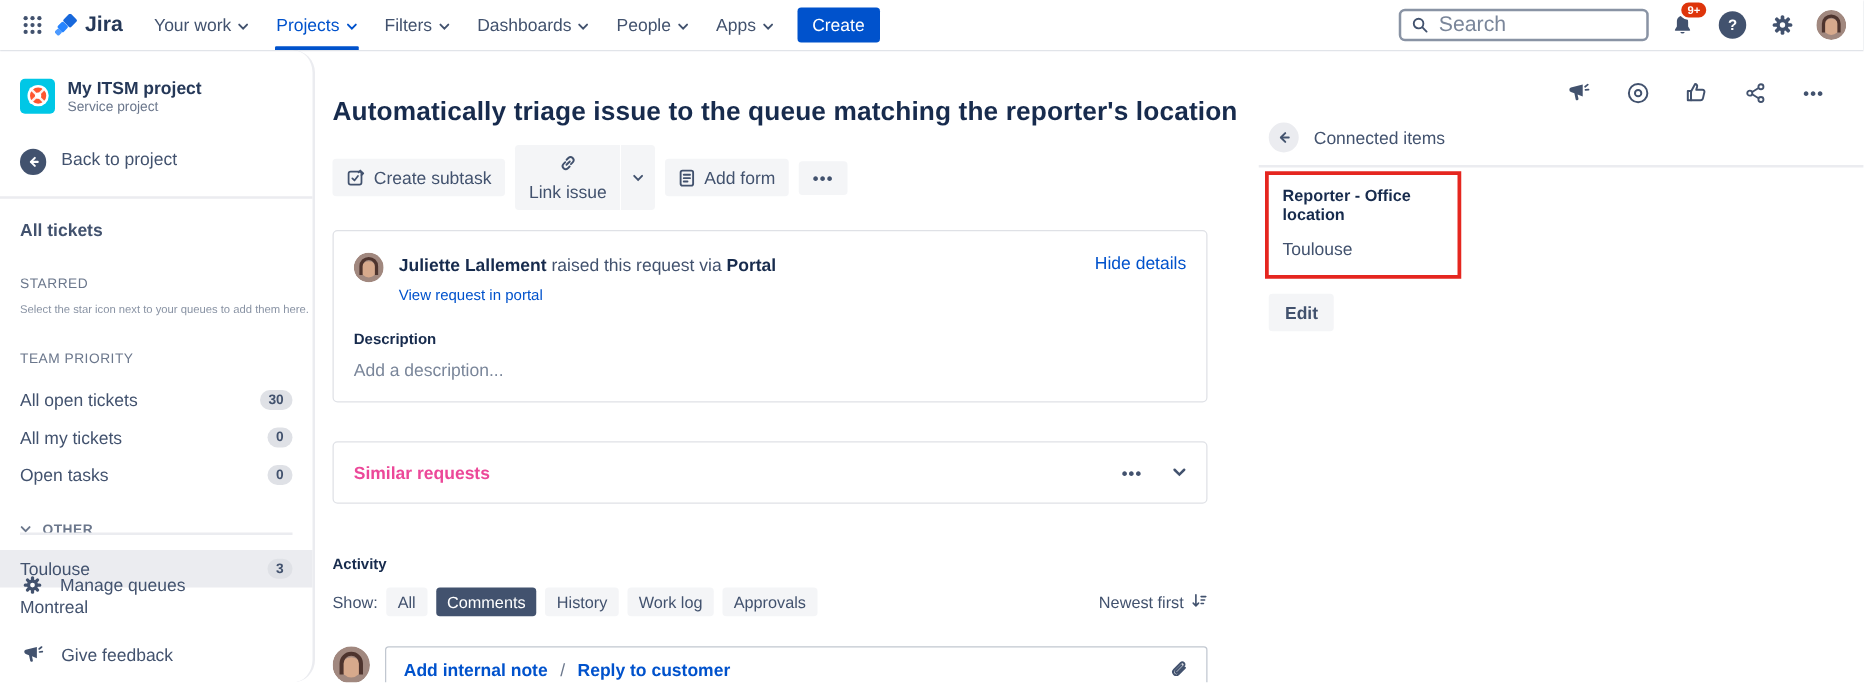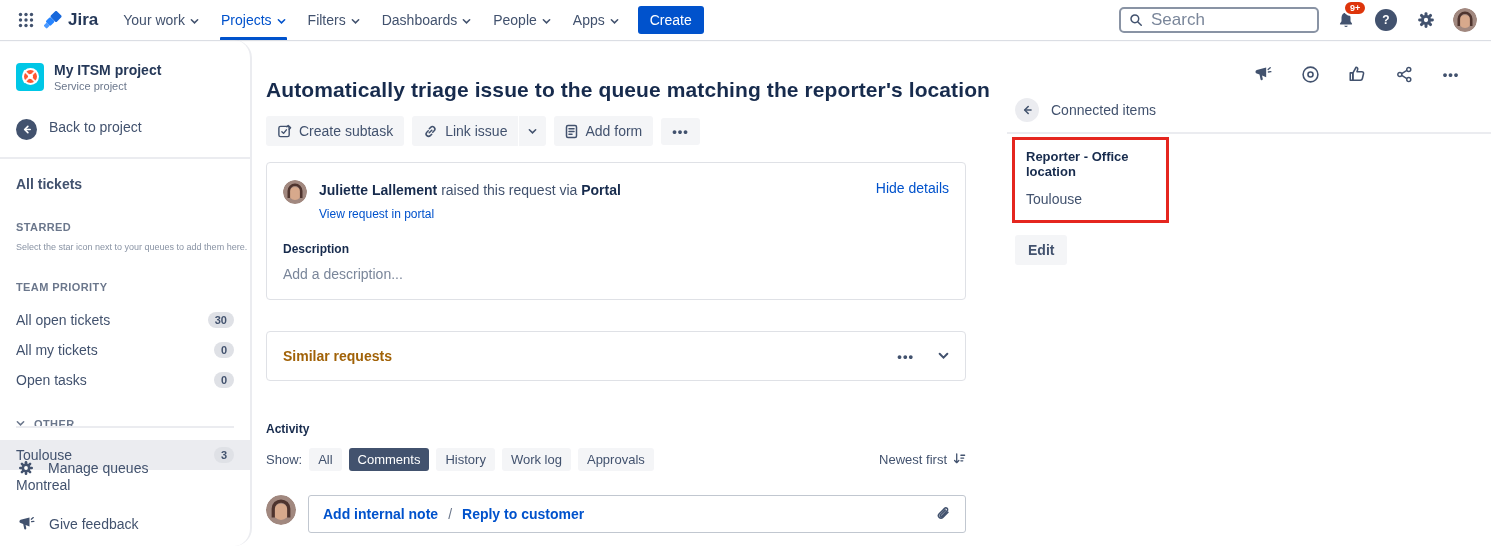--- a/index.html
+++ b/index.html
@@ -56,21 +56,21 @@
   .lifering-inner { width:13px; height:13px; border-radius:50%; border:4px solid #FF5630; background:#fff; }
   .lifering::before, .lifering::after { content:""; position:absolute; width:2px; height:17px; background:rgba(255,255,255,.9); }
   .lifering::before { transform:rotate(45deg); }
   .lifering::after { transform:rotate(-45deg); }
   .project-name { font-size:14px; font-weight:700; color:#253858; line-height:1.2; }
   .project-type { font-size:11px; color:#6B778C; margin-top:1px; }
   .back-row { display:flex; align-items:flex-start; gap:12px; margin-top:27px; cursor:pointer; }
   .circle-back { width:21px; height:21px; border-radius:50%; background:#42526E; color:#fff; display:flex; align-items:center; justify-content:center; flex:0 0 auto; }
   .sb-divider { border:none; border-top:2px solid #EBECF0; margin:17px -16px 0; }
   .all-tickets { margin-top:17px; font-weight:700; color:#42526E; cursor:pointer; }
-  .sb-heading { margin-top:29px; font-size:11px; font-weight:700; letter-spacing:.4px; color:#6B778C; }
+  .sb-heading { margin-top:29px; font-size:11px; font-weight:400; letter-spacing:.4px; color:#6B778C; }
   .sb-hint { margin-top:9px; font-size:9px; color:#8993A4; white-space:nowrap; }
   .queue-row { display:flex; align-items:center; justify-content:space-between; padding:7px 16px; margin:0 -16px; cursor:pointer; }
   .queue-row.first { margin-top:12px; }
   .queue-row.selected { background:#EBECF0; }
   .count-badge { background:#DFE1E6; color:#42526E; font-size:11px; font-weight:600; border-radius:10px; padding:2px 7px; }
   .other-header { display:flex; align-items:center; gap:9px; margin-top:23px; font-size:11px; font-weight:700; letter-spacing:.4px; color:#6B778C; cursor:pointer; }
   .sb-footer { position:absolute; left:0; right:0; bottom:6px; padding:0 16px; }
   .footer-divider { border:none; border-top:2px solid #EBECF0; margin:0 0 8px; }
   .footer-row { display:flex; align-items:center; gap:14px; padding:8px 2px; cursor:pointer;margin-top:24px; }
   
@@ -80,34 +80,34 @@
   .issue-type-icon { width:14px; height:14px; border-radius:3px; background:#36B37E; display:flex; align-items:center; justify-content:center; }
   .issue-type-icon i { display:block; width:6px; height:6px; border-radius:50%; border:2px solid #fff; }
   .issue-key { color:#42526E; font-size:14px; }
   .page-title { margin-top:13px; font-size:21px; font-weight:700; color:#172B4D; letter-spacing:.1px; }
   .toolbar { display:flex; align-items:center; gap:8px; margin-top:14px; }
   .btn-subtle {
     display:inline-flex; align-items:center; gap:7px; background:#F4F5F7; color:#42526E;
     border:none; border-radius:3px; padding:7px 11px; font-family:inherit; font-size:14px; font-weight:500; cursor:pointer;
   }
   .btn-group { display:inline-flex; }
-  .btn-group .btn-subtle:first-child { border-radius:3px 0 0 3px; }
+  .btn-group .btn-subtle:first-child { border-radius:3px 0 0 3px;flex-direction:column; }
   .btn-chev { background:#F4F5F7; border:none; border-left:1px solid #fff; border-radius:0 3px 3px 0; padding:7px 9px; cursor:pointer; display:flex; align-items:center; }
   .ellipsis { font-size:13px; letter-spacing:1px; font-weight:700; line-height:1; }
   .request-card { width:700px; border:1px solid #DFE1E6; border-radius:4px; margin-top:16px; padding:17px 16px; }
   .req-top { display:flex; align-items:flex-start; gap:12px; }
   .req-text { font-size:14px; color:#42526E; line-height:1.5; }
   .req-text b { color:#172B4D; font-weight:700; }
   .link-blue { color:#0052CC; cursor:pointer; text-decoration:none; }
   .hide-details { margin-left:auto; font-size:14px; font-weight:500; }
   .view-portal { display:inline-block; margin:3px 0 0 36px; font-size:12px; }
   .desc-label { margin-top:21px; font-size:12px; font-weight:700; color:#172B4D; }
   .desc-placeholder { margin-top:10px; font-size:14px; color:#7A869A; cursor:text; }
   .similar-card { width:700px; border:1px solid #DFE1E6; border-radius:4px; margin-top:31px; height:50px; display:flex; align-items:center; padding:0 16px; }
-  .similar-title { font-size:14px; font-weight:700; color:#a16207; }
+  .similar-title { font-size:14px; font-weight:700; color:#ec4899; }
   .similar-actions { margin-left:auto; display:flex; align-items:center; gap:24px; }
   .activity-title { margin-top:41px; font-size:12px; font-weight:700; color:#172B4D; }
   .show-row { width:700px; margin-top:12px; display:flex; align-items:center; gap:7px; font-size:13px; }
   .pill { background:#F4F5F7; color:#42526E; border:none; border-radius:3px; padding:4px 9px; font-family:inherit; font-size:13px; font-weight:500; cursor:pointer; }
   .pill.selected { background:#42526E; color:#fff; }
   .sort-ctl { margin-left:auto; display:flex; align-items:flex-start; gap:6px; font-size:13px; color:#42526E; cursor:pointer; }
   .comment-row { display:flex; align-items:flex-start; gap:12px; margin-top:24px; }
   .avatar30 { width:30px; height:30px; border-radius:50%; overflow:hidden; flex:0 0 auto; }
   .comment-box {
     width:658px; border:1px solid #C1C7D0; border-radius:3px; padding:10px 14px;

